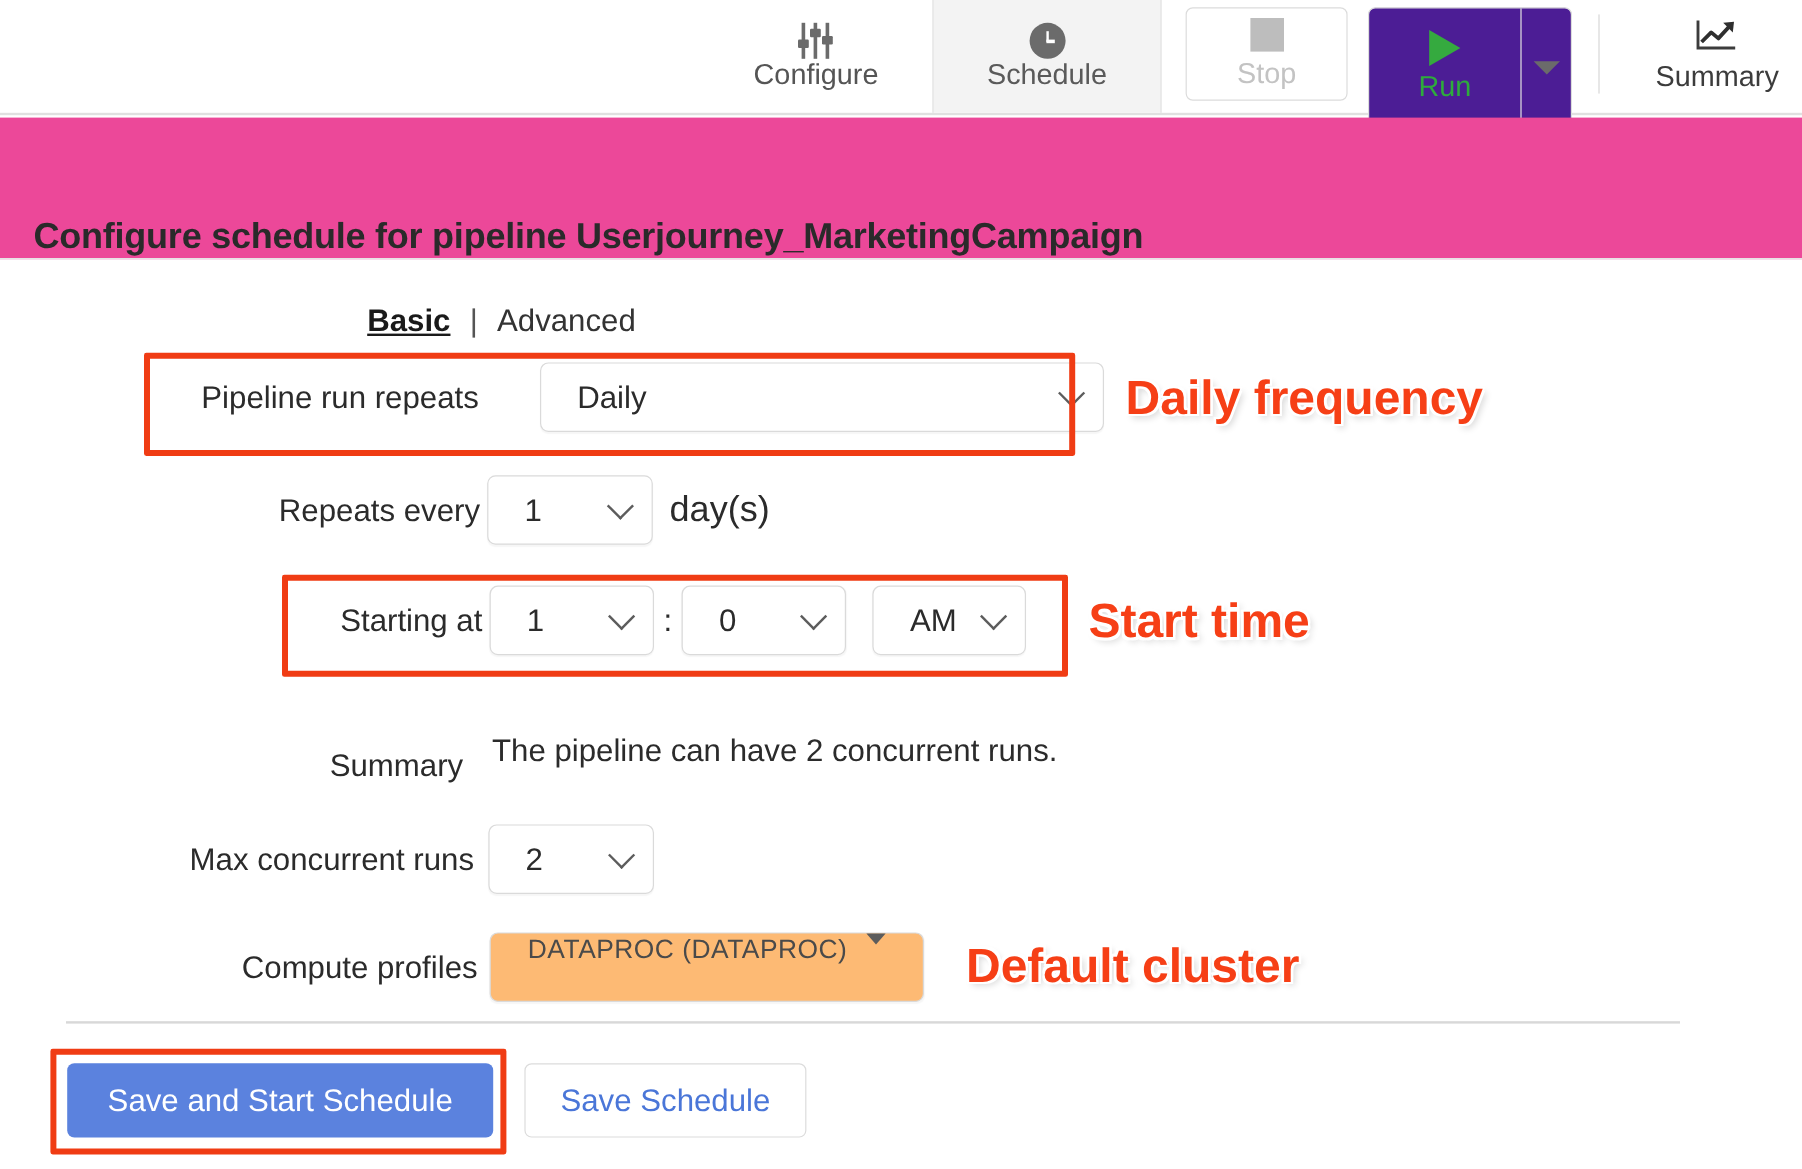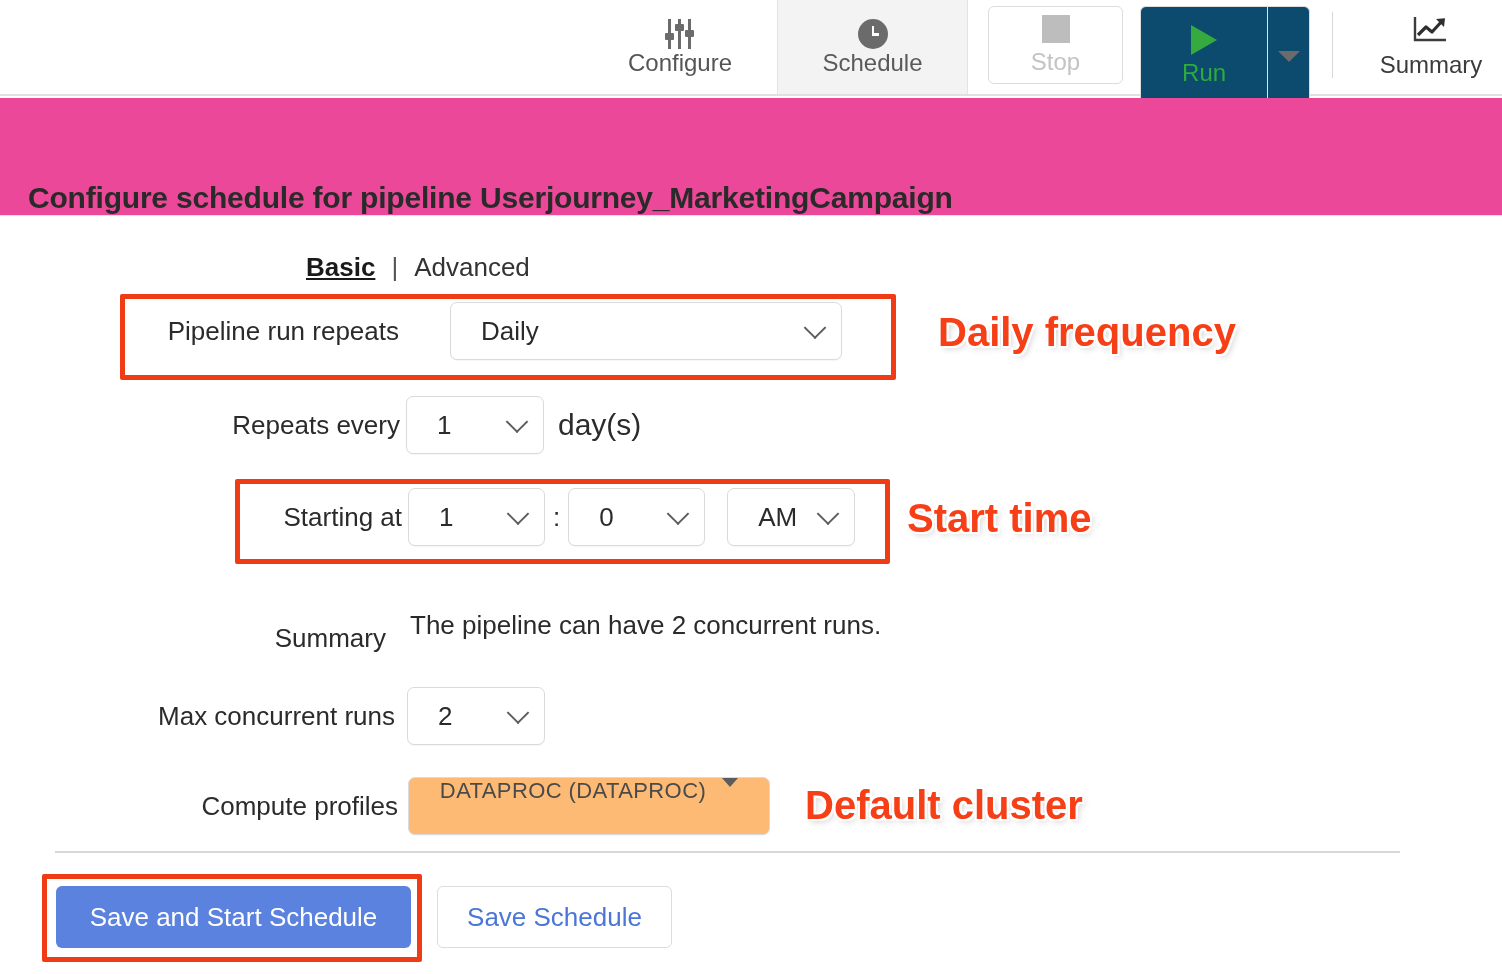--- a/index.html
+++ b/index.html
@@ -47,21 +47,21 @@
     position: absolute; top: 6px; height: 78px;
     border: 1px solid #dcdcdc; border-radius: 6px; background: #fff;
     display: flex; flex-direction: column; align-items: center; justify-content: center;
     gap: 5px; font-size: 24px;
   }
   #btn-stop { left: 988px; width: 135px; color: #c3c3c3; }
   .stop-square { width: 28px; height: 28px; background: #bdbdbd; display:block; }
 
   #run-group {
     position: absolute; left: 1140px; top: 6px; width: 170px; height: 100px;
-    border: 1px solid #dcdcdc; border-radius: 6px; background: #0c4a6e; display: flex;
+    border: 1px solid #dcdcdc; border-radius: 6px; background: #4c1d95; display: flex;
   }
   #btn-run {
     width: 128px; height: 100%;
     display: flex; flex-direction: column; align-items: center; justify-content: center;
     gap: 4px; font-size: 24px; color: #2eab3c;
     border-right: 1px solid #e2e2e2;
   }
   .play-tri {
     width: 0; height: 0; display:block;
     border-left: 26px solid #35aa3f;
@@ -113,21 +113,21 @@
     box-shadow: 0 1px 1px rgba(0,0,0,0.04);
   }
   .sel .chev {
     position: absolute; right: 18px; top: 50%; width: 16px; height: 16px;
     border-right: 2.5px solid #5c5c5c; border-bottom: 2.5px solid #5c5c5c;
     transform: translateY(-70%) rotate(45deg);
   }
 
   #row-repeats { left: 131px; top: 302px; gap: 45px; }
   #row-repeats .flabel { width: 268px; }
-  #sel-frequency { width: 392px; margin-left: 6px; }
+  #sel-frequency { width: 470px; margin-left: 6px; }
 
   #row-every { left: 200px; top: 396px; align-items: center; }
   #row-every .flabel { width: 200px; }
   #sel-interval { width: 138px; margin-left: 6px; }
   #label-days { font-size: 30px; color: #2b2b2b; margin-left: 14px; }
 
   #row-start { left: 247px; top: 488px; }
   #row-start .flabel { width: 155px; }
   #sel-hour { width: 137px; margin-left: 6px; }
   #time-colon { font-size: 26px; color: #2b2b2b; margin: 0 8px; }

